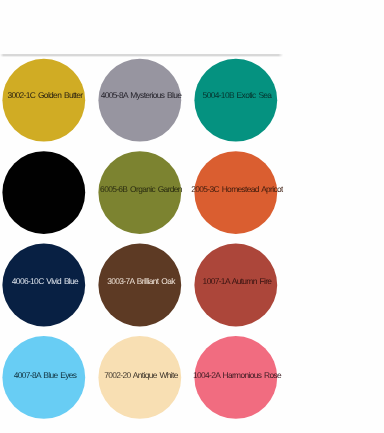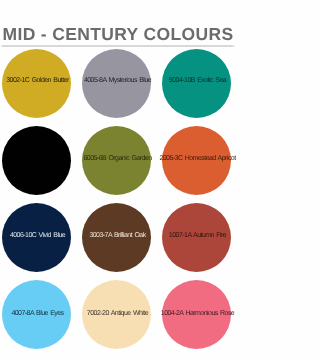--- a/index.html
+++ b/index.html
@@ -79,21 +79,20 @@
   .row-1 .swatch-label { top: -3px; }
   .row-2 .swatch-label { top: -2px; }
   .row-3 .swatch-label { top: -2px; }
   .row-4 .swatch-label { top: -1px; }
 </style>
 </head>
 <body>
 
 <div id="board">
 
-  <div id="title">MID - CENTURY COLOURS</div>
   <div id="rule"></div>
 
   <div id="swatch-grid">
 
     <div class="swatch row-1 col-1" style="background: rgb(208, 172, 36);">
       <span class="swatch-label" style="color: rgb(35, 28, 16);">3002-1C Golden Butter</span>
     </div>
 
     <div class="swatch row-1 col-2" style="background: rgb(151, 149, 160);">
       <span class="swatch-label" style="color: rgb(36, 34, 42);">4005-8A Mysterious Blue</span>

